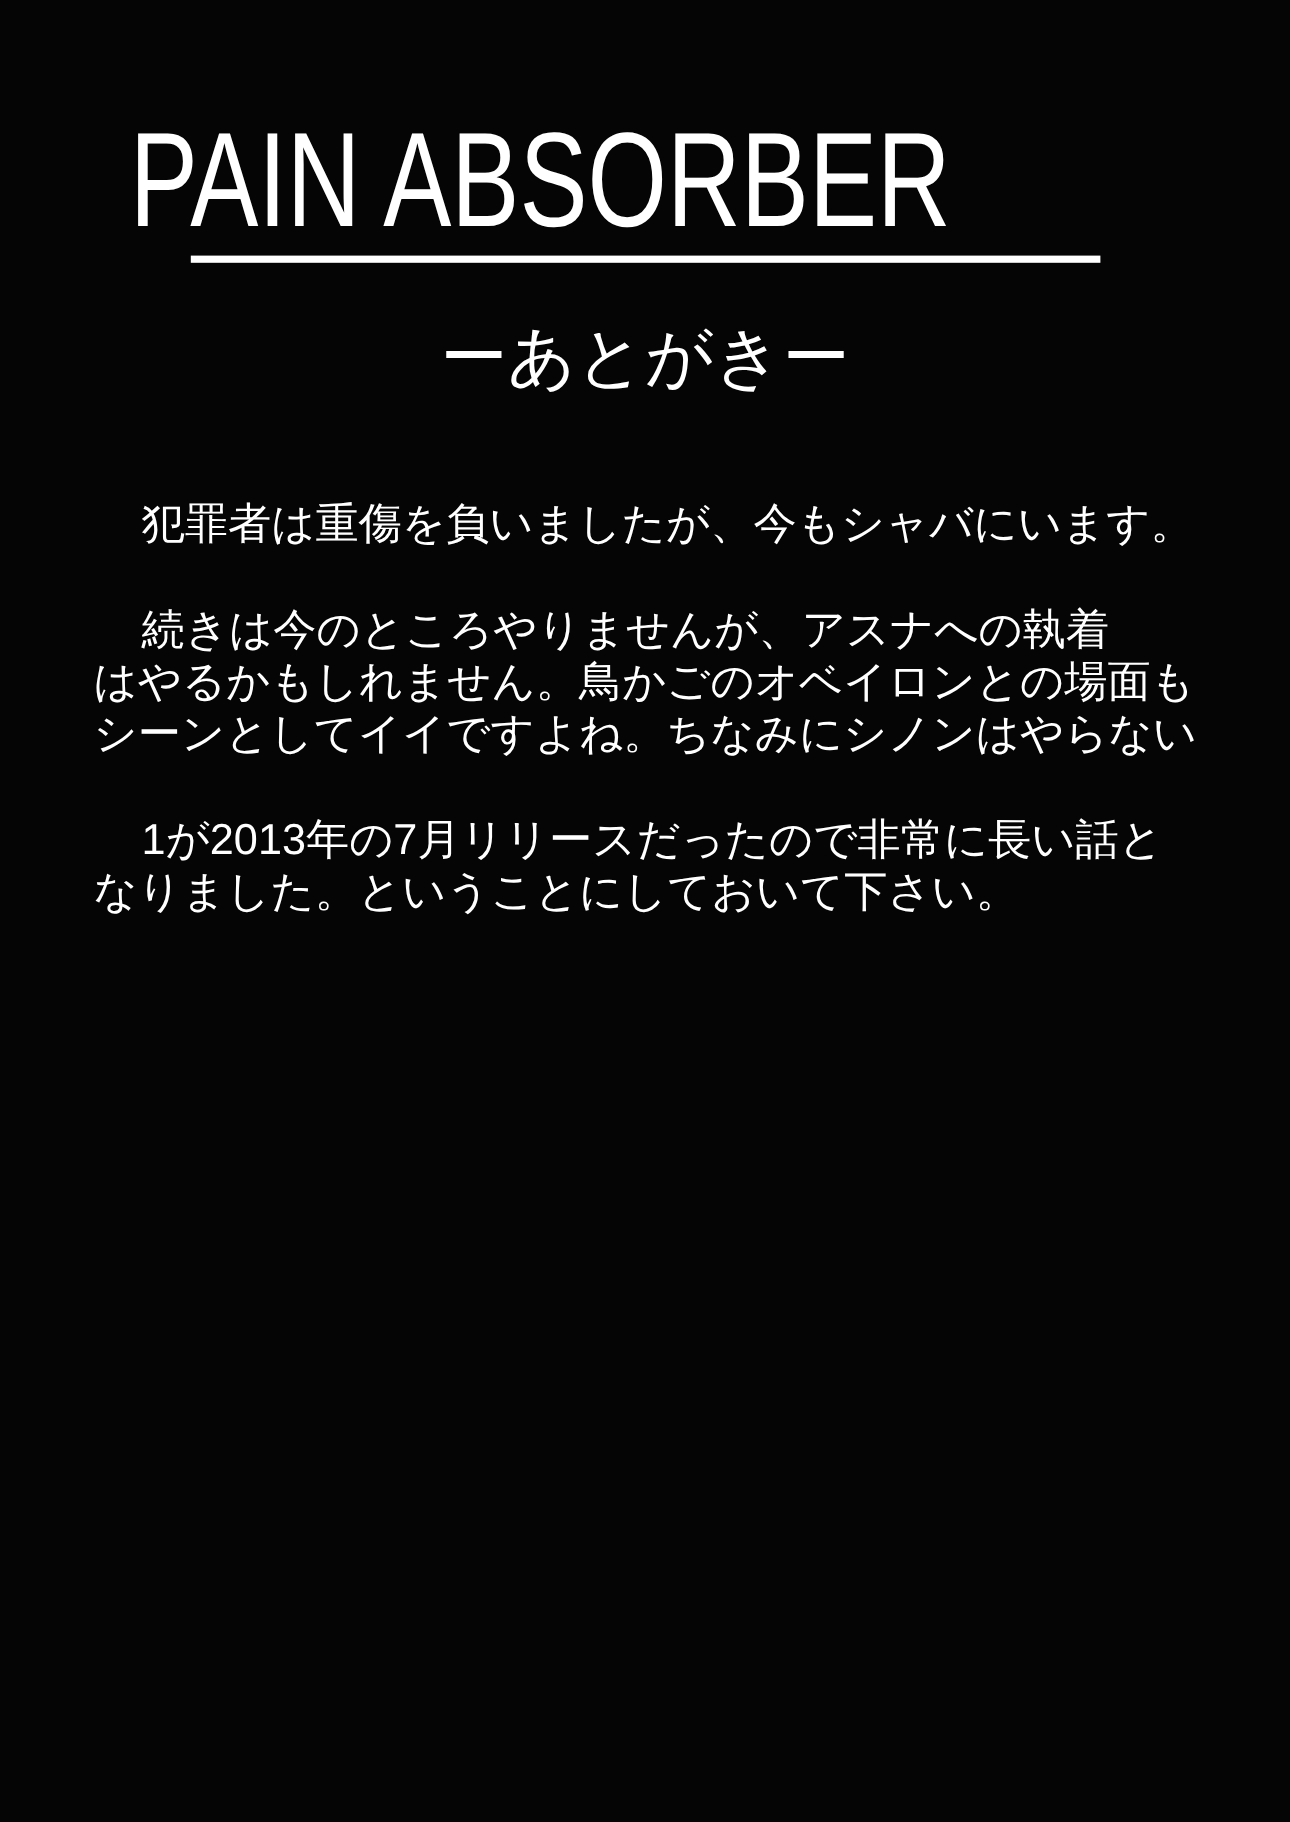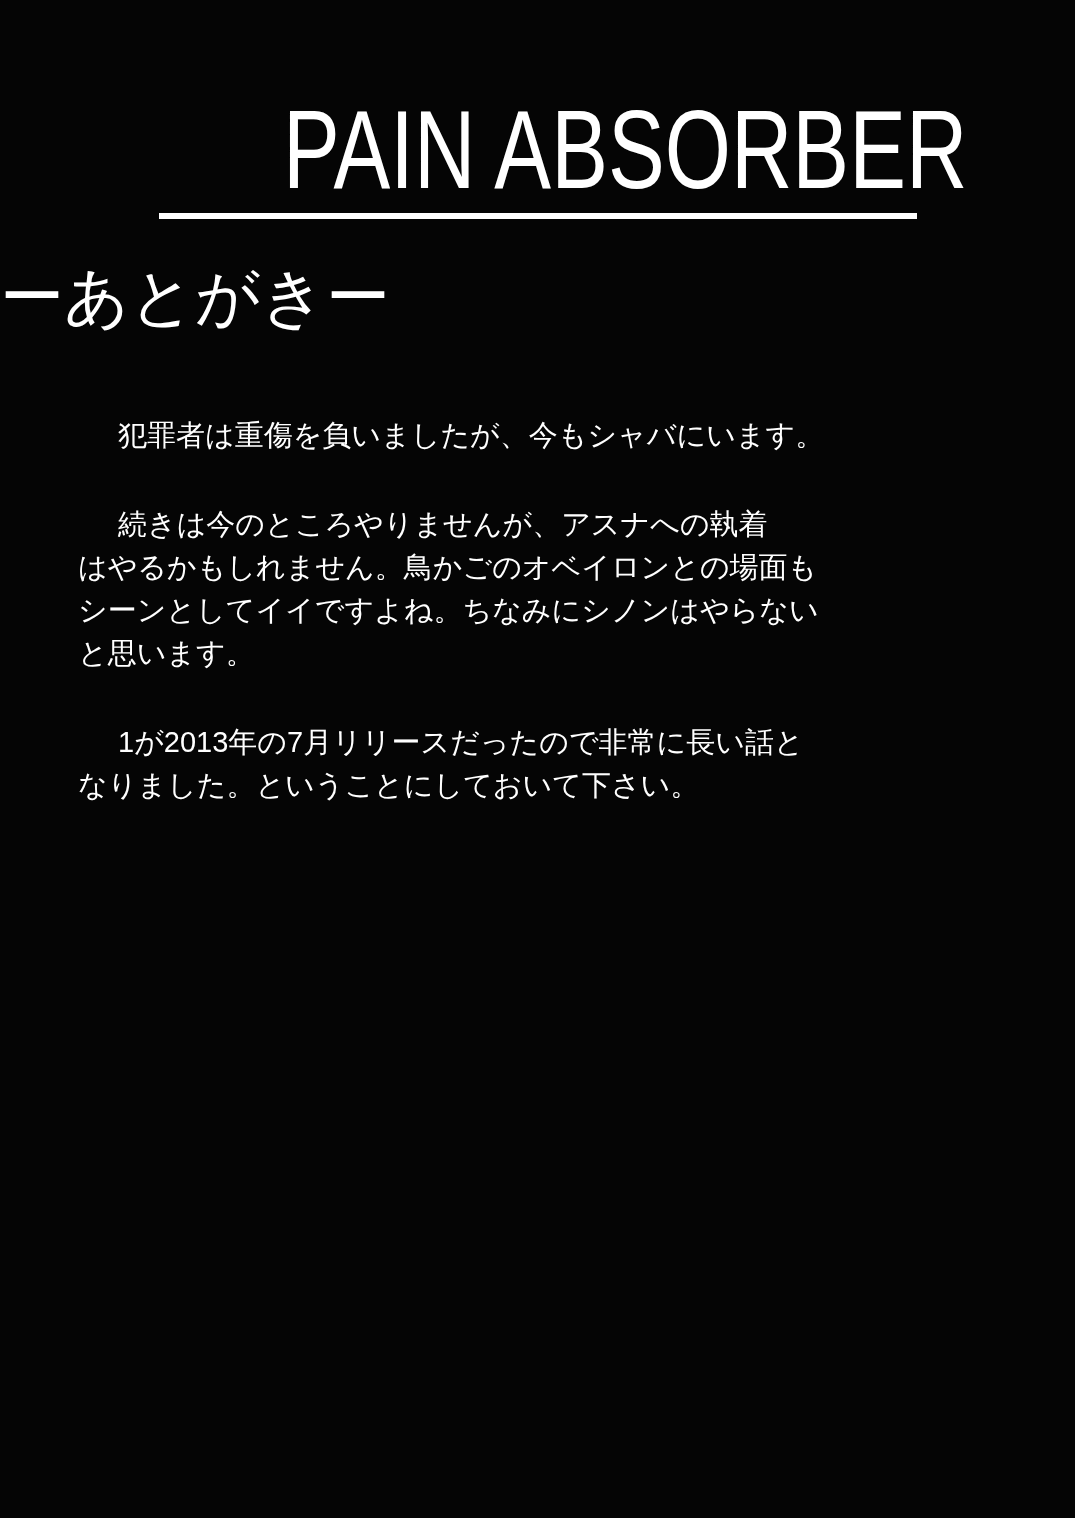--- a/index.html
+++ b/index.html
@@ -12,21 +12,21 @@
     width: 1075px;
     height: 1518px;
     background: #050505;
     color: #ffffff;
     font-family: "Liberation Sans", "DejaVu Sans", sans-serif;
     overflow: hidden;
   }
   .title-wrap {
     padding-top: 94px;
     height: 112px;
-    text-align: right;
+    text-align: left;
     line-height: 112px;
   }
   .title {
     display: inline-block;
     margin: 0;
     font-size: 112px;
     font-weight: 400;
     line-height: 112px;
     white-space: nowrap;
     transform: scaleX(0.76);
@@ -34,28 +34,29 @@
     letter-spacing: 0;
   }
   .title-underline {
     width: 758px;
     height: 6px;
     background: #ffffff;
     margin: 7px auto 0 auto;
   }
   .subtitle {
     margin: 52px 0 0 0;
-    font-size: 64px;
+    text-align: center;
+    font-size: 56px;
     font-weight: 400;
     line-height: 53px;
   }
   .body-text {
     margin-top: 90px;
     padding: 0 55px 0 78px;
-    font-size: 29px;
+    font-size: 36px;
     line-height: 43px;
     font-weight: 400;
   }
   .para {
     margin: 0 0 46px 0;
     padding: 0;
   }
   .line {
     display: block;
     white-space: nowrap;
@@ -81,21 +82,20 @@
 
     <p class="para">
       <span class="line indent">犯罪者は重傷を負いましたが、今もシャバにいます。</span>
     </p>
 
 
     <p class="para">
       <span class="line indent">続きは今のところやりませんが、アスナへの執着</span>
       <span class="line">はやるかもしれません。鳥かごのオベイロンとの場面も</span>
       <span class="line">シーンとしてイイですよね。ちなみにシノンはやらない</span>
-      <span class="line">と思います。</span>
     </p>
 
     <p class="para">
       <span class="line indent">1が2013年の7月リリースだったので非常に長い話と</span>
       <span class="line">なりました。ということにしておいて下さい。</span>
     </p>
 
   </section>
 
 </main>

